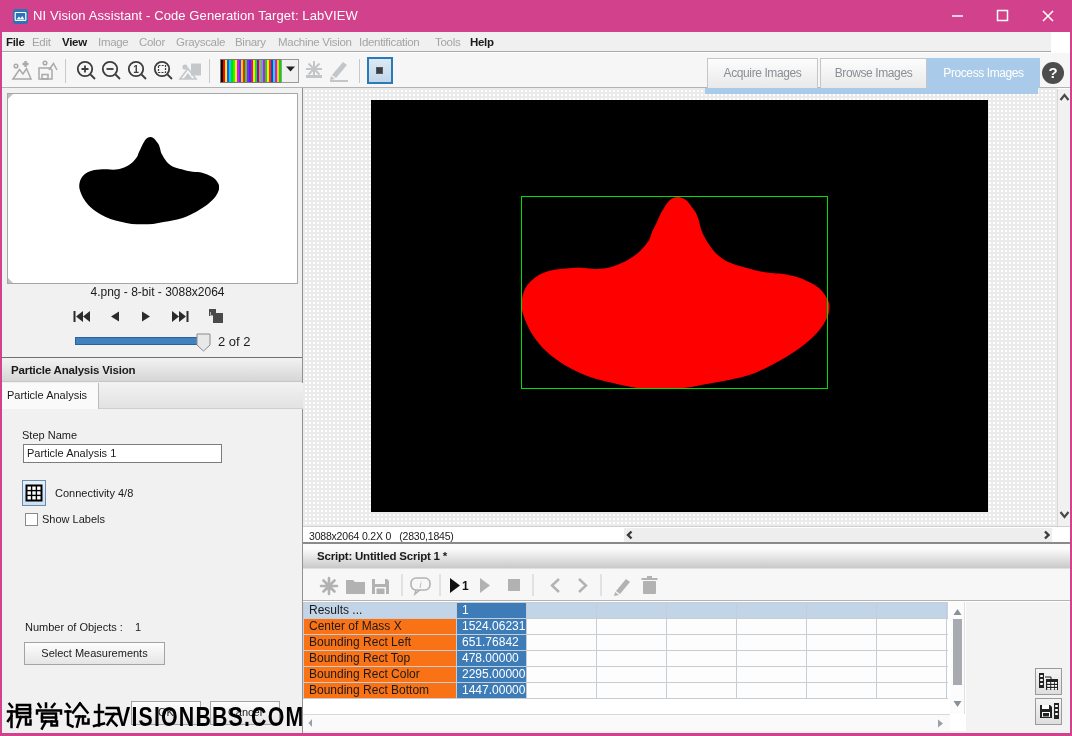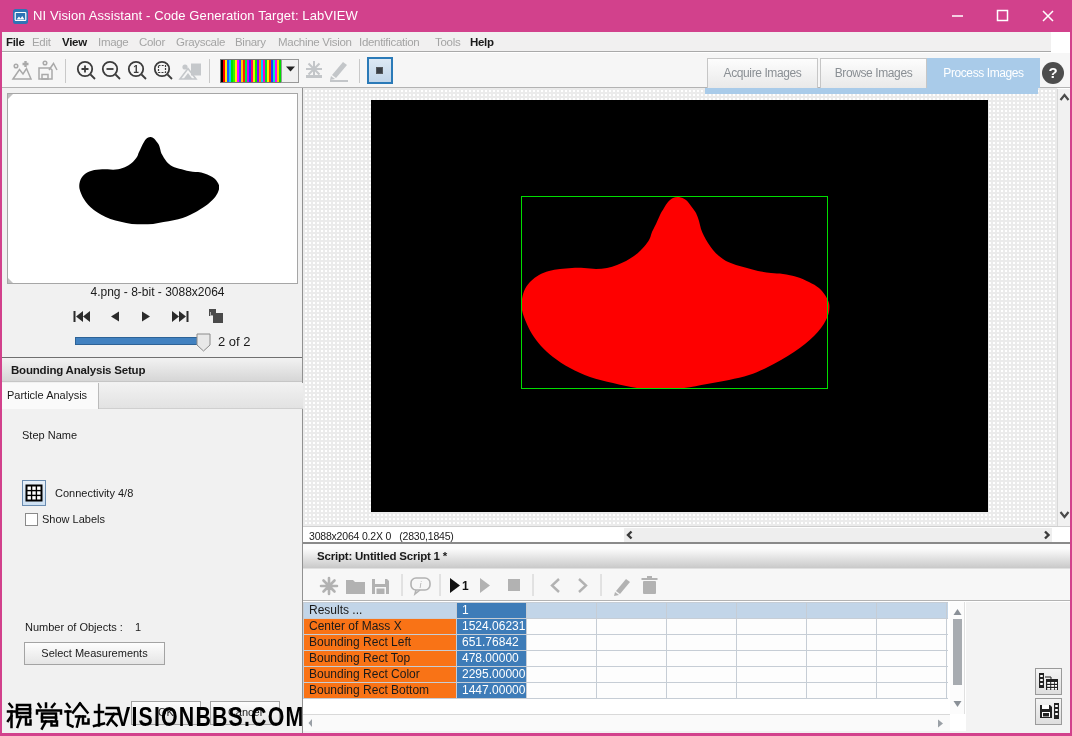--- a/index.html
+++ b/index.html
@@ -244,24 +244,25 @@
     <rect x="114.5" y="3" width="2" height="11" fill="#2b2b2b"></rect>
     <rect x="137" y="1" width="7" height="7" fill="#4a4a4a"></rect>
     <rect x="141" y="5" width="10" height="10" fill="#4a4a4a"></rect>
     <text x="138" y="7.5" font-size="5.5" fill="#fff">L</text>
   </svg>
   <div class="abs" id="slider-track"></div>
   <svg class="abs" style="left:194px; top:245px;" width="16" height="20">
       <path d="M1,1 L14,1 L14,12 L7.5,18 L1,12 Z" fill="#e8e8e8" stroke="#8a8a8a" stroke-width="1"></path>
     </svg>
   <div class="abs" id="sliderlabel">2 of 2</div>
-  <div class="abs" id="pasetup-hd">Bounding Analysis Setup</div>
+  <div class="abs" id="pasetup-hd">Particle Analysis Vision</div>
   <div class="abs" id="patab">Particle Analysis</div>
   <div class="abs" id="tabrest"></div>
   <div class="abs" id="stepname-lbl">Step Name</div>
+  <div class="abs" id="stepname-in">Particle Analysis 1</div>
   <div class="abs" id="connbtn">
     <svg width="22" height="24">
         <rect x="3.5" y="4.5" width="15" height="15" fill="#fff" stroke="#000" stroke-width="2"></rect>
         <line x1="8.6" y1="5" x2="8.6" y2="19" stroke="#000" stroke-width="1.4"></line>
         <line x1="13.4" y1="5" x2="13.4" y2="19" stroke="#000" stroke-width="1.4"></line>
         <line x1="4" y1="9.6" x2="18" y2="9.6" stroke="#000" stroke-width="1.4"></line>
         <line x1="4" y1="14.4" x2="18" y2="14.4" stroke="#000" stroke-width="1.4"></line>
       </svg>
   </div>
   <div class="abs" id="connlbl">Connectivity 4/8</div>

